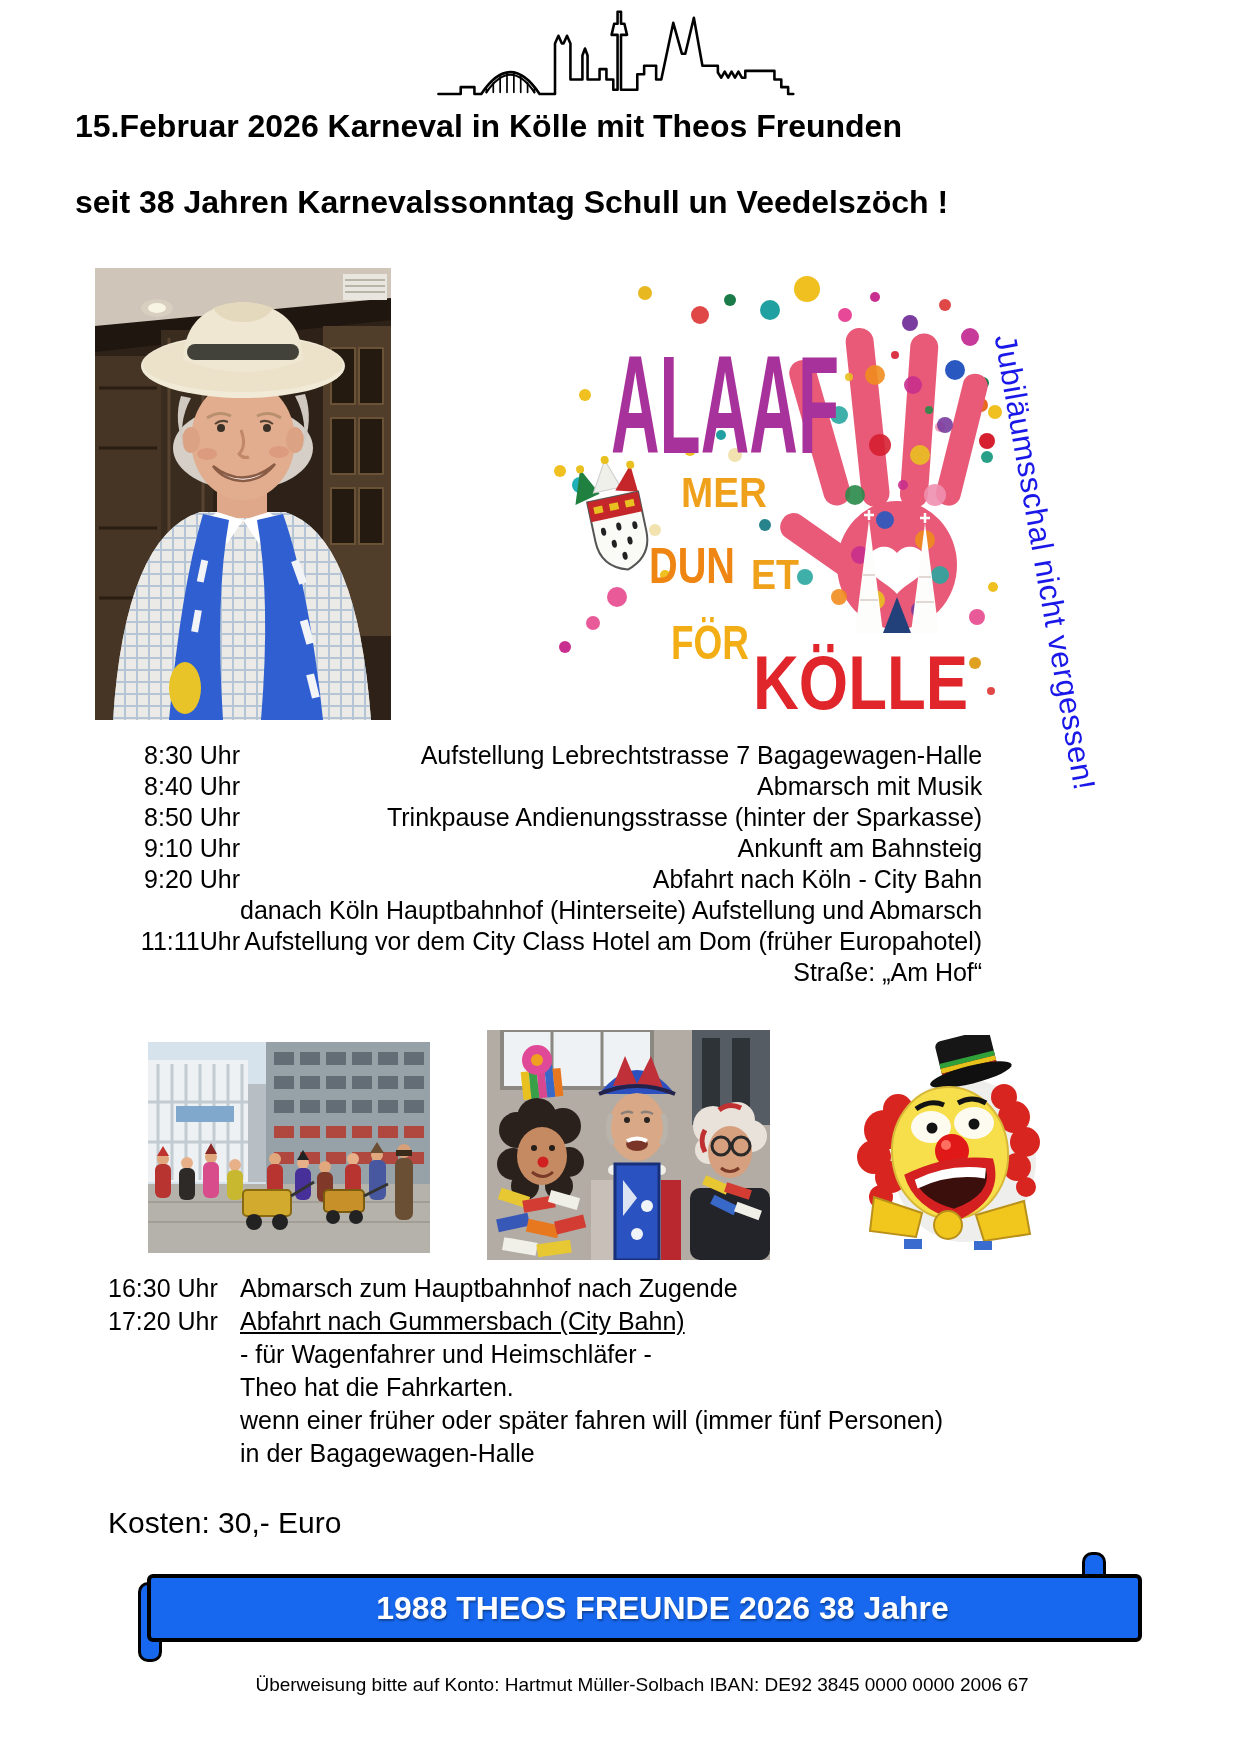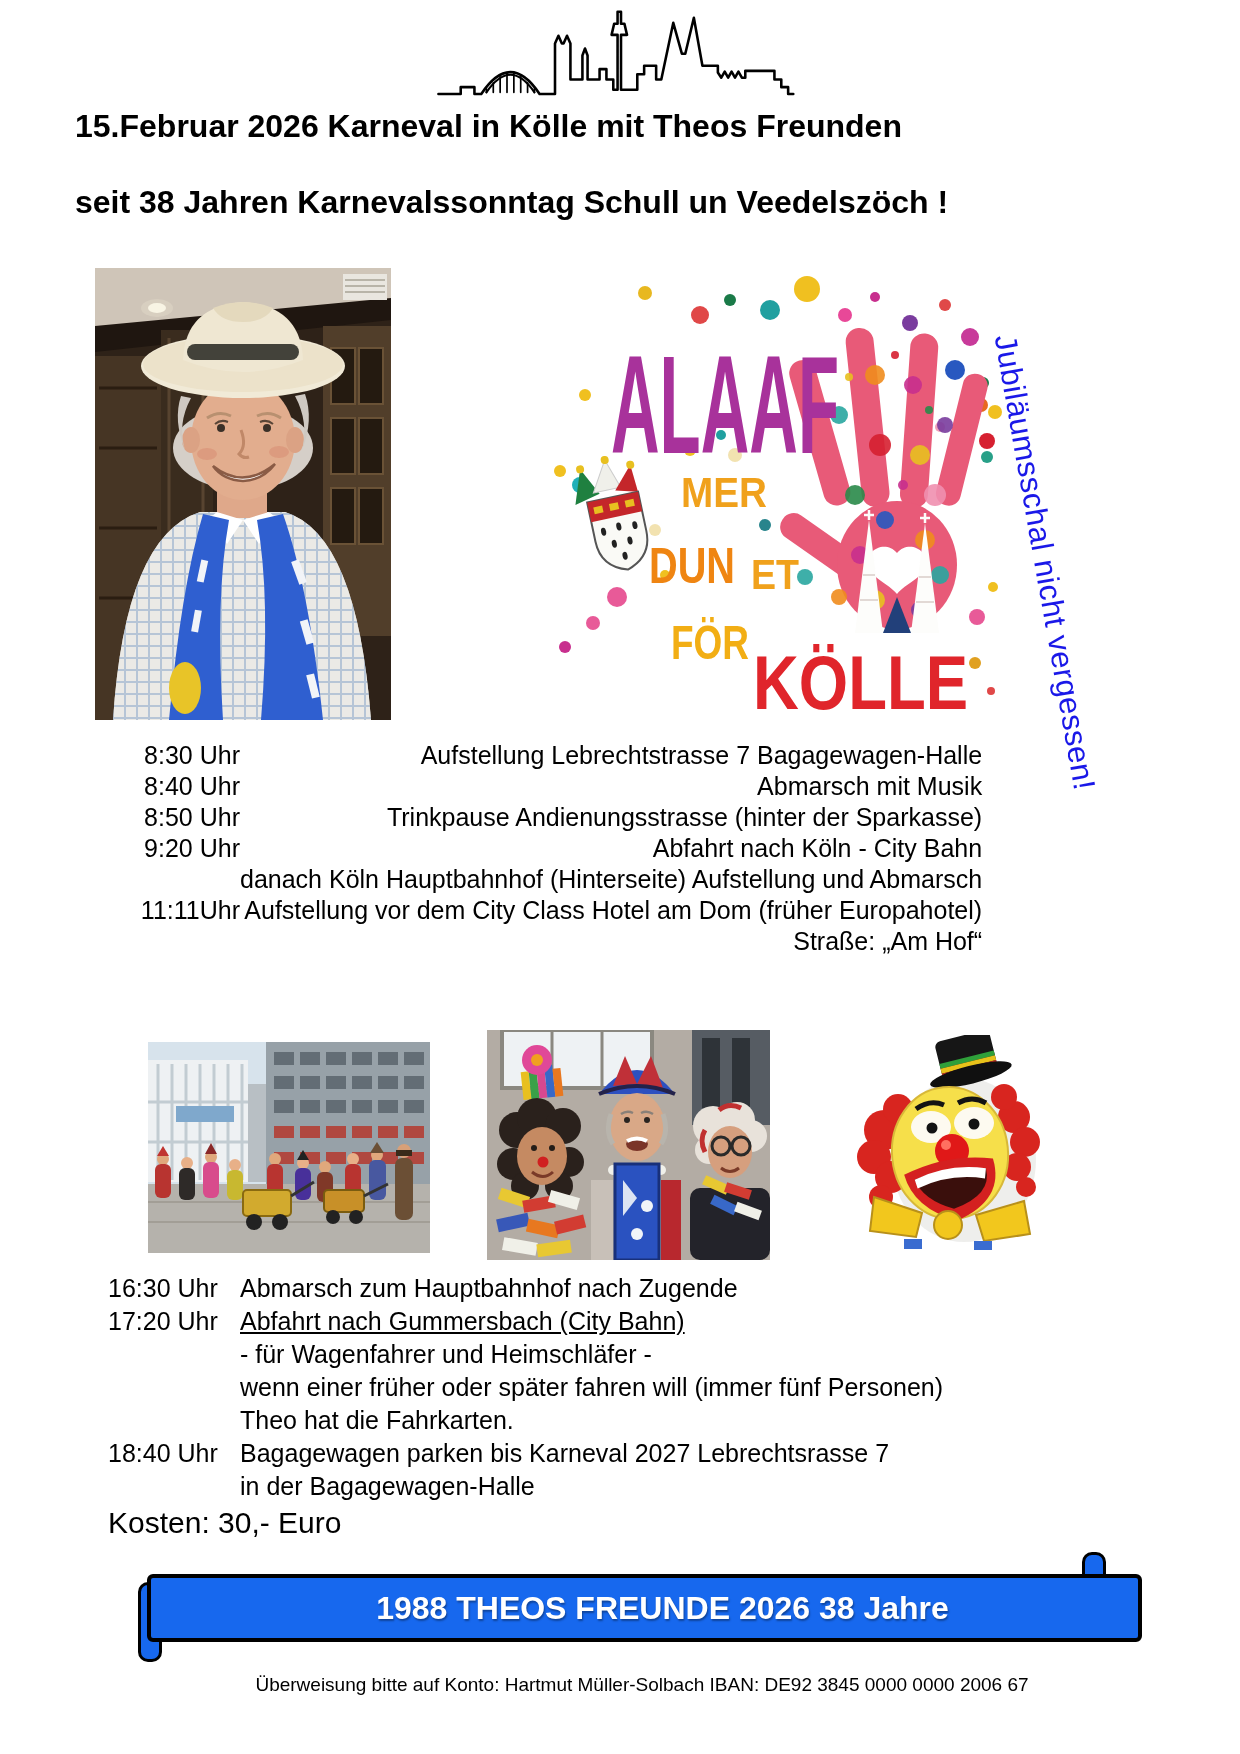--- a/index.html
+++ b/index.html
@@ -269,20 +269,24 @@
       </div>
     <div class="srow">
         <span class="t">8:40 Uhr</span>
         <span class="d">Abmarsch mit Musik</span>
       </div>
     <div class="srow">
         <span class="t">8:50 Uhr</span>
         <span class="d">Trinkpause Andienungsstrasse (hinter der Sparkasse)</span>
       </div>
     <div class="srow">
+        <span class="t">9:10 Uhr</span>
+        <span class="d">Ankunft am Bahnsteig</span>
+      </div>
+    <div class="srow">
         <span class="t">9:20 Uhr</span>
         <span class="d">Abfahrt nach Köln - City Bahn</span>
       </div>
     <div class="srow">
         <span class="t"></span>
         <span class="d">danach Köln Hauptbahnhof (Hinterseite) Aufstellung und Abmarsch</span>
       </div>
     <div class="srow">
         <span class="t">11:11Uhr</span>
         <span class="d">Aufstellung vor dem City Class Hotel am Dom (früher Europahotel)</span>
@@ -544,29 +548,25 @@
     <div class="srow">
         <span class="t">17:20 Uhr</span>
         <span class="d u">Abfahrt nach Gummersbach (City Bahn)</span>
       </div>
     <div class="srow">
         <span class="t"></span>
         <span class="d">- für Wagenfahrer und Heimschläfer -</span>
       </div>
     <div class="srow">
         <span class="t"></span>
+        <span class="d">Theo hat die Fahrkarten.</span>
+      </div>
+    <div class="srow">
+        <span class="t"></span>
         <span class="d">wenn einer früher oder später fahren will (immer fünf Personen)</span>
-      </div>
-    <div class="srow">
-        <span class="t"></span>
-        <span class="d">Theo hat die Fahrkarten.</span>
-      </div>
-    <div class="srow">
-        <span class="t">18:40 Uhr</span>
-        <span class="d">Bagagewagen parken bis Karneval 2027 Lebrechtsrasse 7</span>
       </div>
     <div class="srow">
         <span class="t"></span>
         <span class="d">in der Bagagewagen-Halle</span>
       </div>
   </div>
 
   <div class="abs cost">Kosten: 30,- Euro</div>
 
   <div class="abs roll roll-left"></div>

